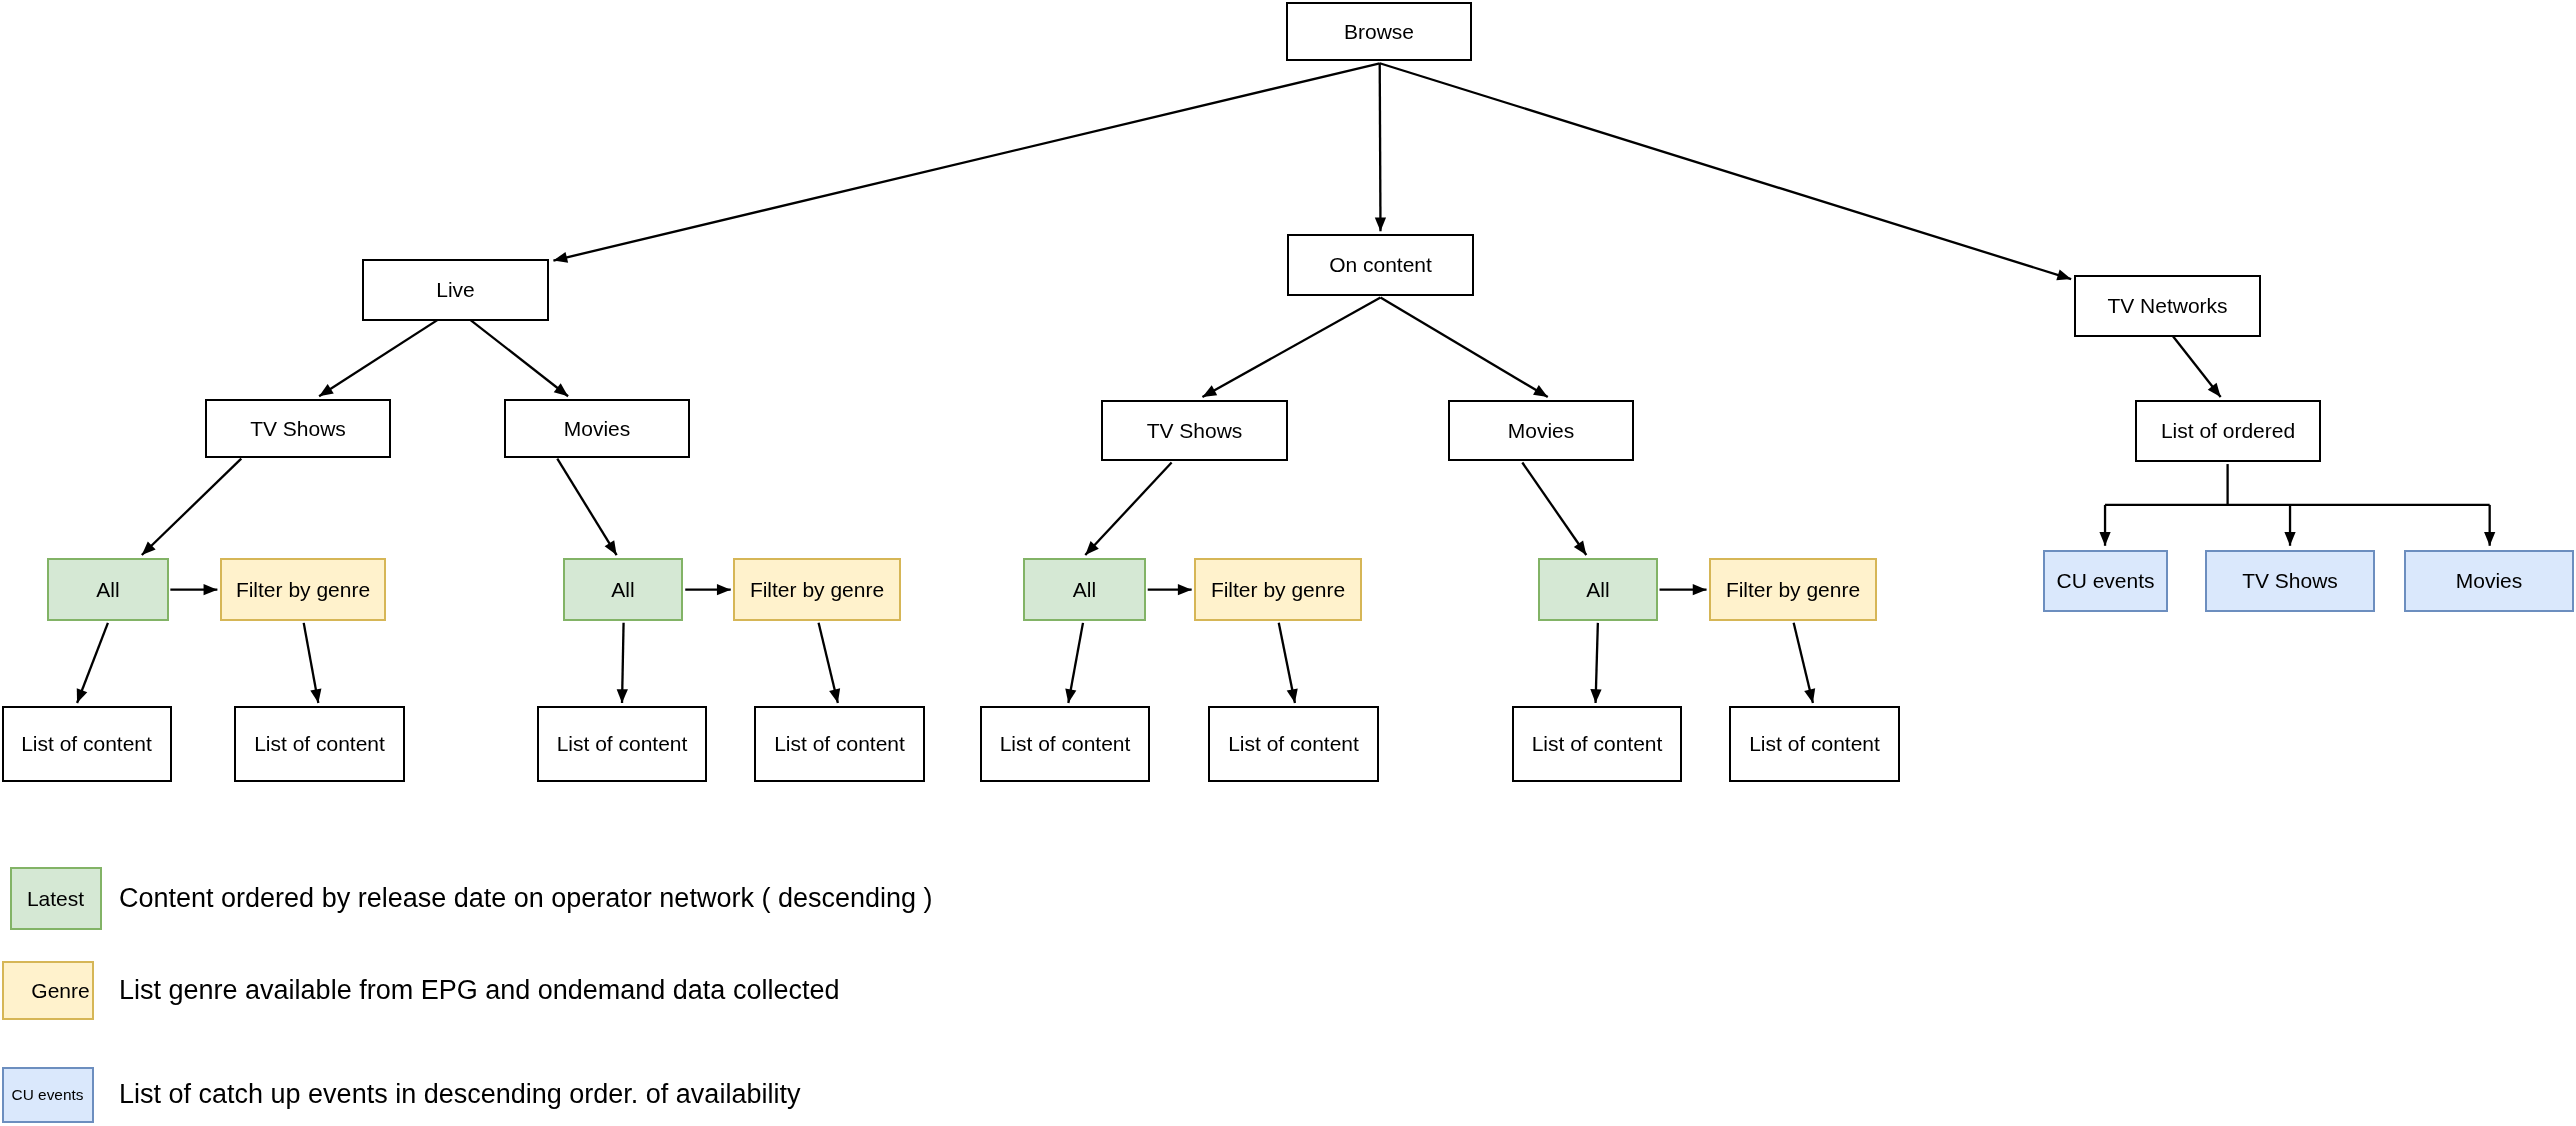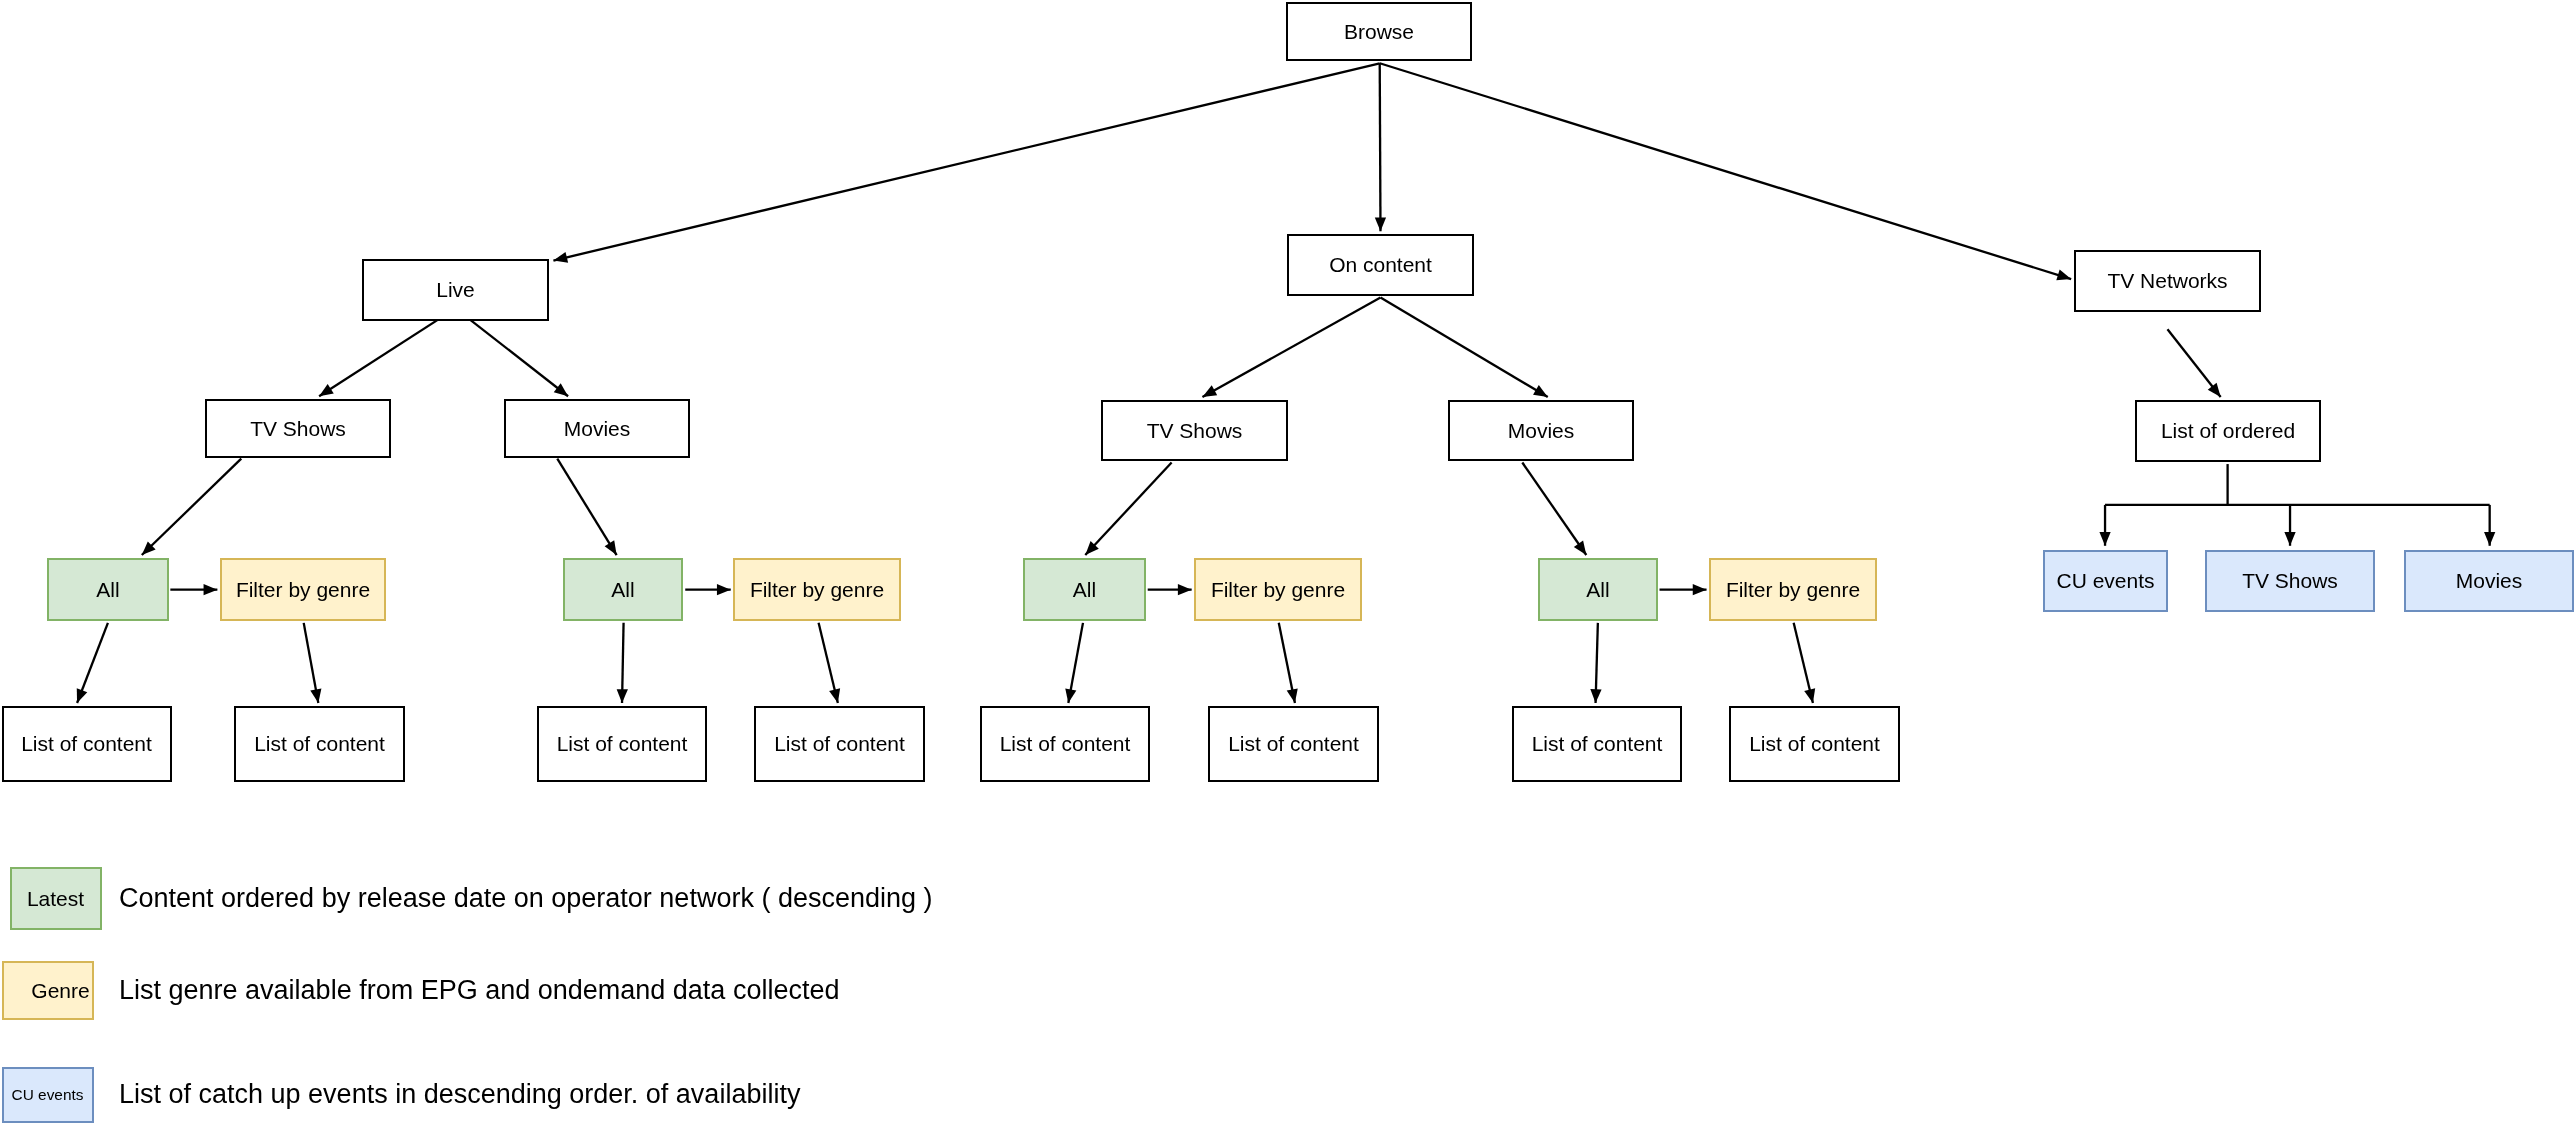--- a/index.html
+++ b/index.html
@@ -78,21 +78,21 @@
   <div id="node-layer">
       <div class="node plain" style="left: 1286px; top: 2.3px; width: 186px; height: 59px;">
         <span>Browse</span>
       </div>
       <div class="node plain" style="left: 362px; top: 259px; width: 187px; height: 62px; text-align: center;">
         <span>Live</span>
       </div>
       <div class="node plain" style="left: 1287px; top: 234px; width: 187px; height: 62px;">
         <span>On content</span>
       </div>
-      <div class="node plain" style="left: 2074px; top: 250px; width: 187px; height: 62px;">
+      <div class="node plain" style="left: 2074px; top: 275px; width: 187px; height: 62px;">
         <span>TV Networks</span>
       </div>
       <div class="node plain" style="left: 205px; top: 399px; width: 186px; height: 59px;">
         <span>TV Shows</span>
       </div>
       <div class="node plain" style="left: 504px; top: 399px; width: 186px; height: 59px;">
         <span>Movies</span>
       </div>
       <div class="node plain" style="left: 1101px; top: 400px; width: 187px; height: 61px;">
         <span>TV Shows</span>

